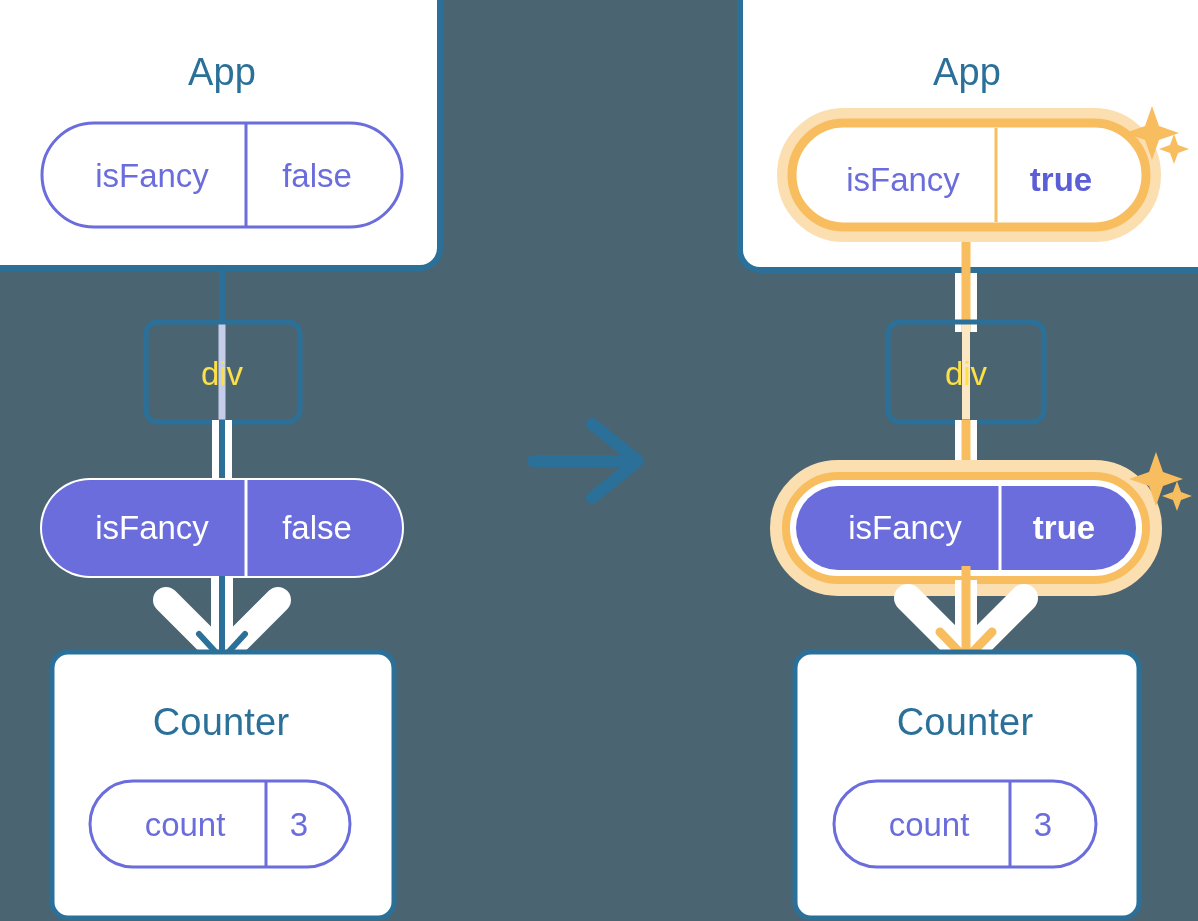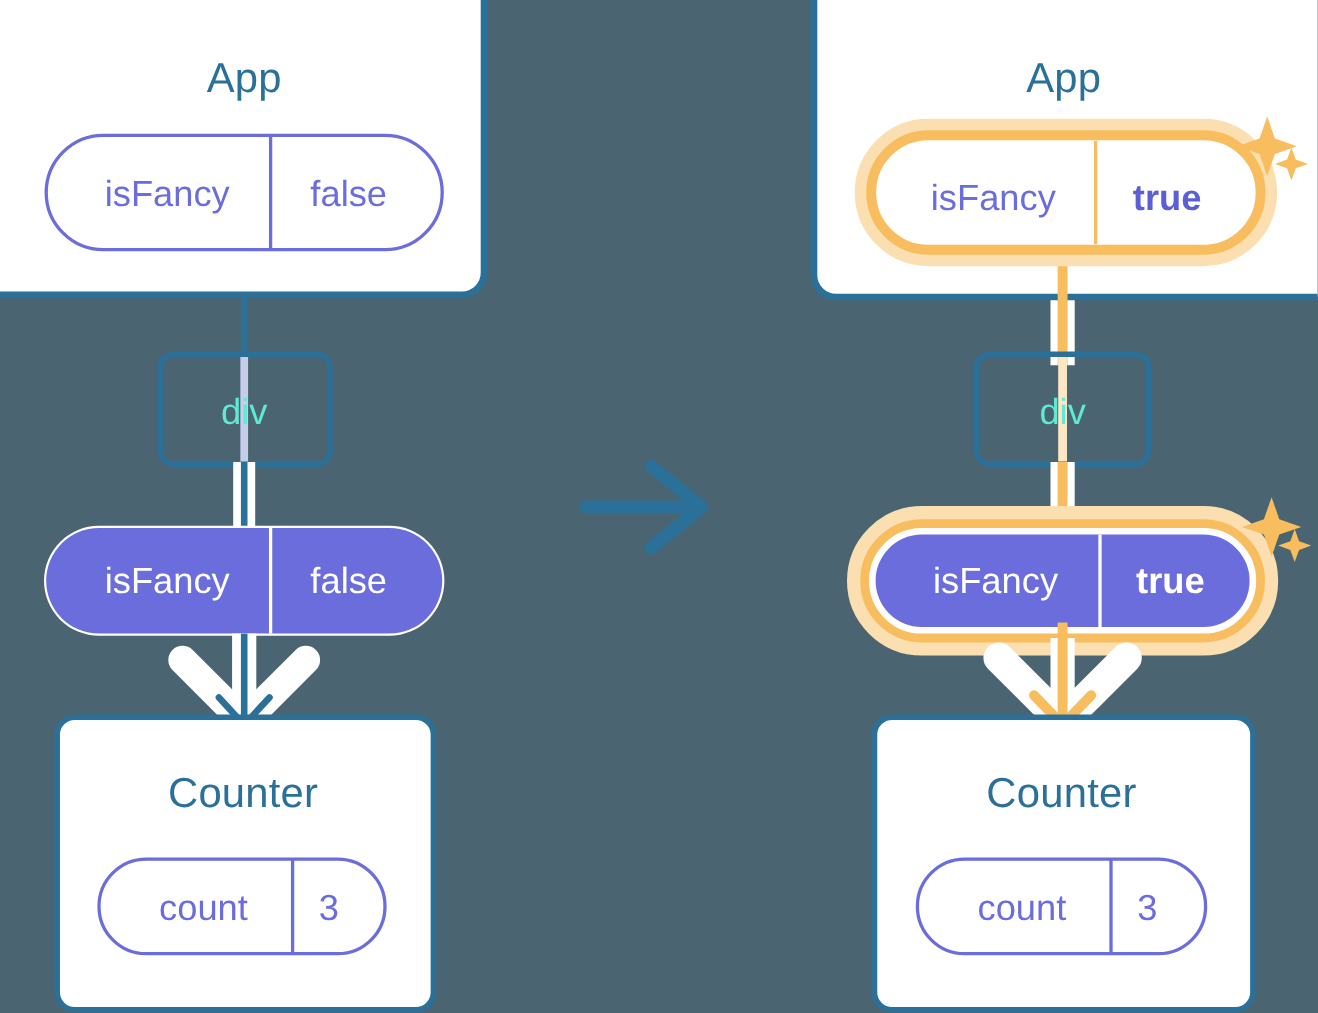--- a/index.html
+++ b/index.html
@@ -31,21 +31,21 @@
     white-space: nowrap;
     pointer-events: none;
   }
   .comp-title {
     color: #2b7099;
     font-size: 38px;
     font-weight: 400;
     letter-spacing: 0.2px;
   }
   .div-label {
-    color: #5eead4;
+    color: #fde047;
     font-size: 33px;
     font-weight: 400;
   }
   .pill-key-outline {
     color: #6a6ddb;
     font-size: 33px;
     font-weight: 400;
   }
   .pill-val-outline {
     color: #6a6ddb;

